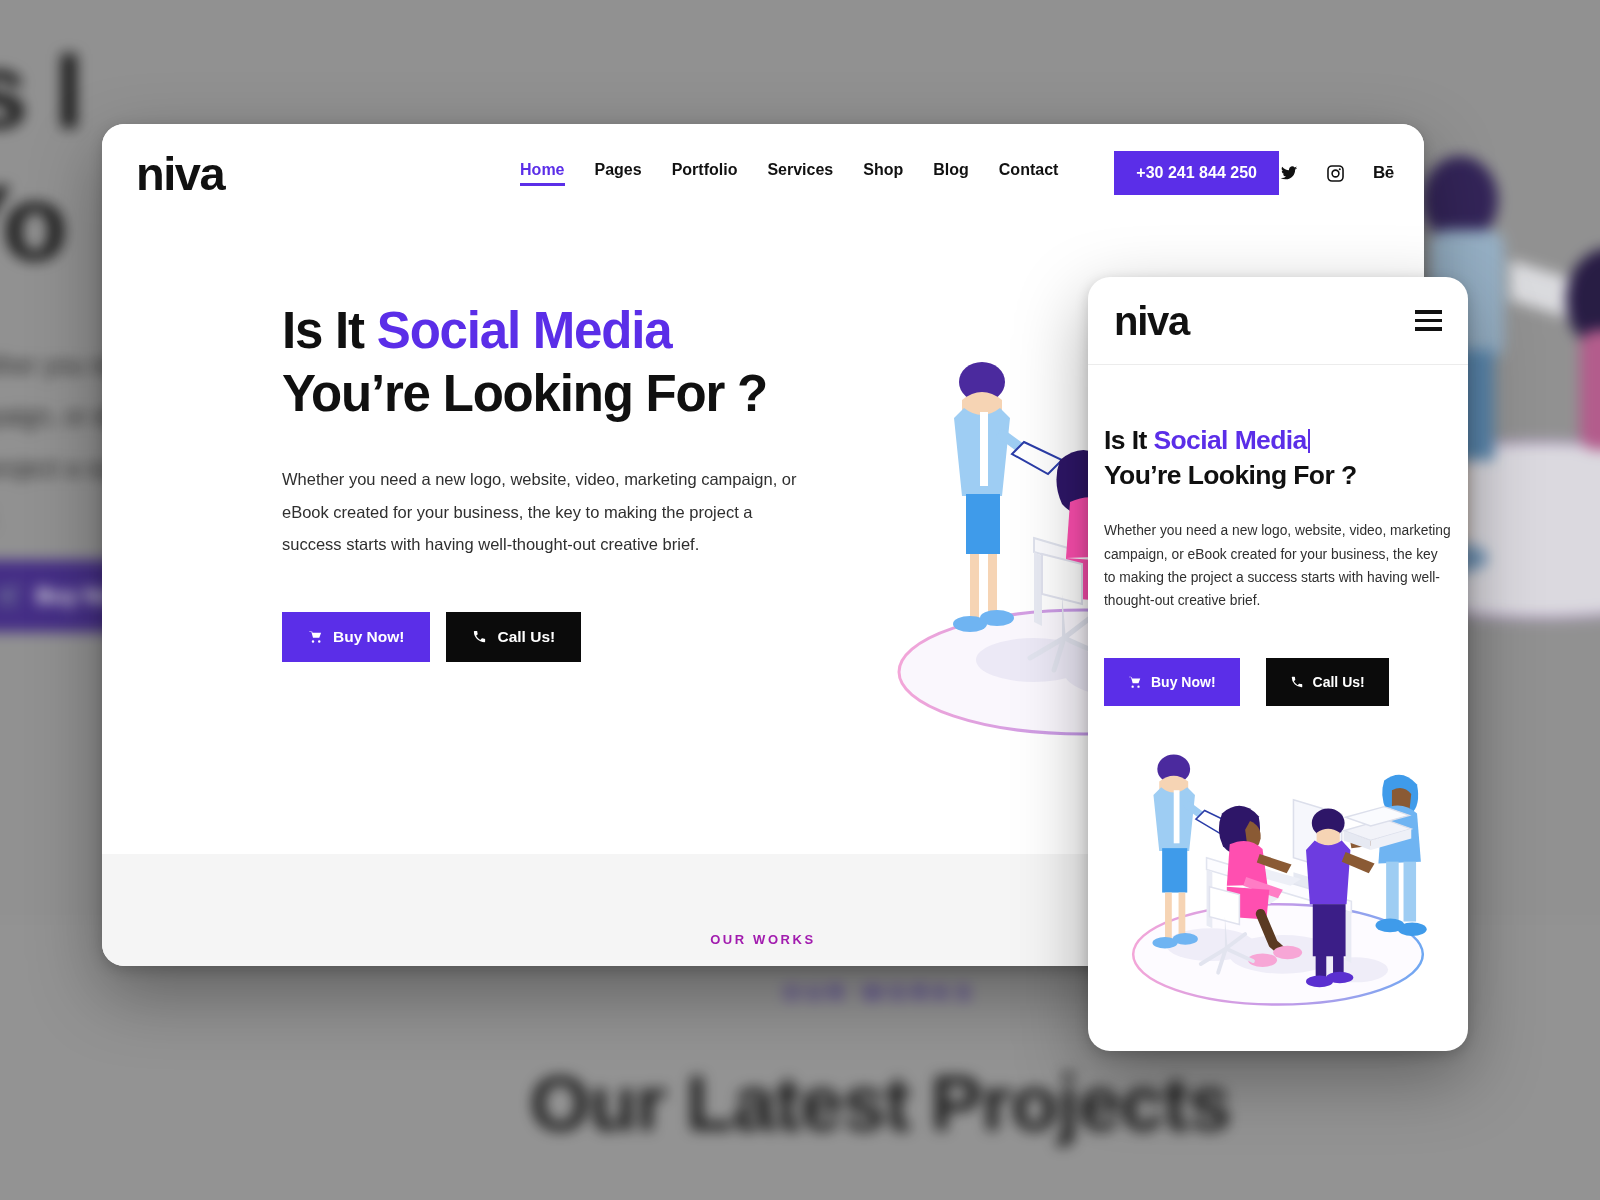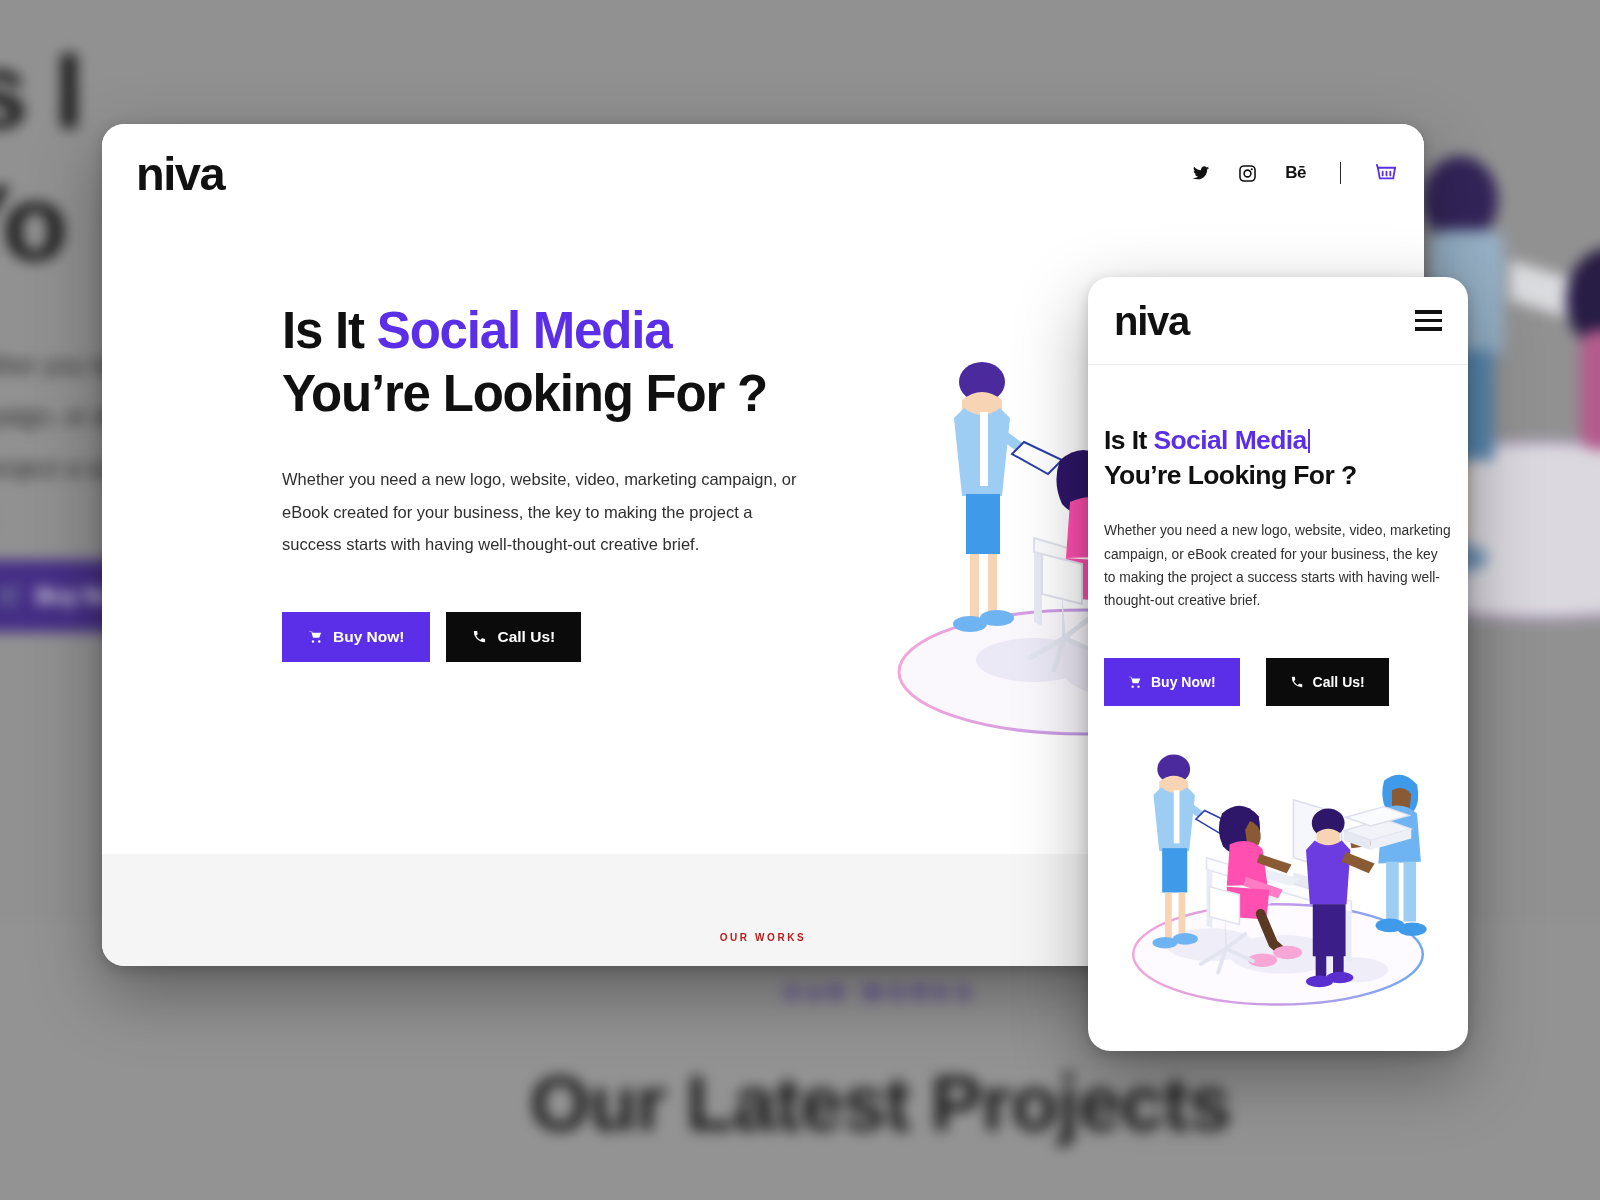--- a/index.html
+++ b/index.html
@@ -135,21 +135,21 @@
   .btn.dark { background: #0b0b0b; }
   .hero-illus {
     position: absolute; right: 80px; top: 120px;
     width: 460px; height: 420px;
   }
   
   .d-works {
     background: #f5f5f5; height: 320px; text-align: center; padding-top: 78px;
   }
   .eyebrow {
-    font-size: 10px; font-weight: 800; letter-spacing: 2.6px; color: #b91c1c;
+    font-size: 13px; font-weight: 800; letter-spacing: 2.6px; color: #a21caf;
   }
 
   
   .mobile-card {
     position: absolute; left: 1088px; top: 277px;
     width: 380px; height: 774px;
     background: #fff; border-radius: 22px;
     box-shadow: 0 26px 70px rgba(0,0,0,.34), 0 4px 14px rgba(0,0,0,.18);
     overflow: hidden; z-index: 6;
   }
@@ -229,20 +229,30 @@
 
     </div>
   </div>
 </div>
 
 <div class="desktop-card">
 
   <header class="d-header">
     <div class="logo">niva</div>
 
+    <nav class="d-nav">
+      <a class="nav-link active" href="#">Home</a>
+      <a class="nav-link" href="#">Pages</a>
+      <a class="nav-link" href="#">Portfolio</a>
+      <a class="nav-link" href="#">Services</a>
+      <a class="nav-link" href="#">Shop</a>
+      <a class="nav-link" href="#">Blog</a>
+      <a class="nav-link" href="#">Contact</a>
+      <button class="phone-btn">+30 241 844 250</button>
+    </nav>
 
     <div class="d-right">
       <span class="soc">
         <svg width="19" height="19" viewBox="0 0 24 24" fill="currentColor">
             <path d="M23 4.9a8.5 8.5 0 0 1-2.4.67 4.2 4.2 0 0 0 1.84-2.32 8.4 8.4 0 0 1-2.66 1.02A4.19 4.19 0 0 0 12.6 7.1c0 .33.03.65.1.95A11.9 11.9 0 0 1 4.06 3.6a4.2 4.2 0 0 0 1.3 5.6 4.15 4.15 0 0 1-1.9-.52v.05a4.19 4.19 0 0 0 3.36 4.1 4.2 4.2 0 0 1-1.89.07 4.2 4.2 0 0 0 3.91 2.9A8.4 8.4 0 0 1 2 17.54a11.86 11.86 0 0 0 6.42 1.88c7.7 0 11.92-6.38 11.92-11.91l-.01-.54A8.5 8.5 0 0 0 23 4.9z"></path>
           </svg>
       </span>
       <span class="soc">
         <svg width="19" height="19" viewBox="0 0 24 24" fill="none" stroke="currentColor" stroke-width="2">
             <rect x="2.5" y="2.5" width="19" height="19" rx="5"></rect>

